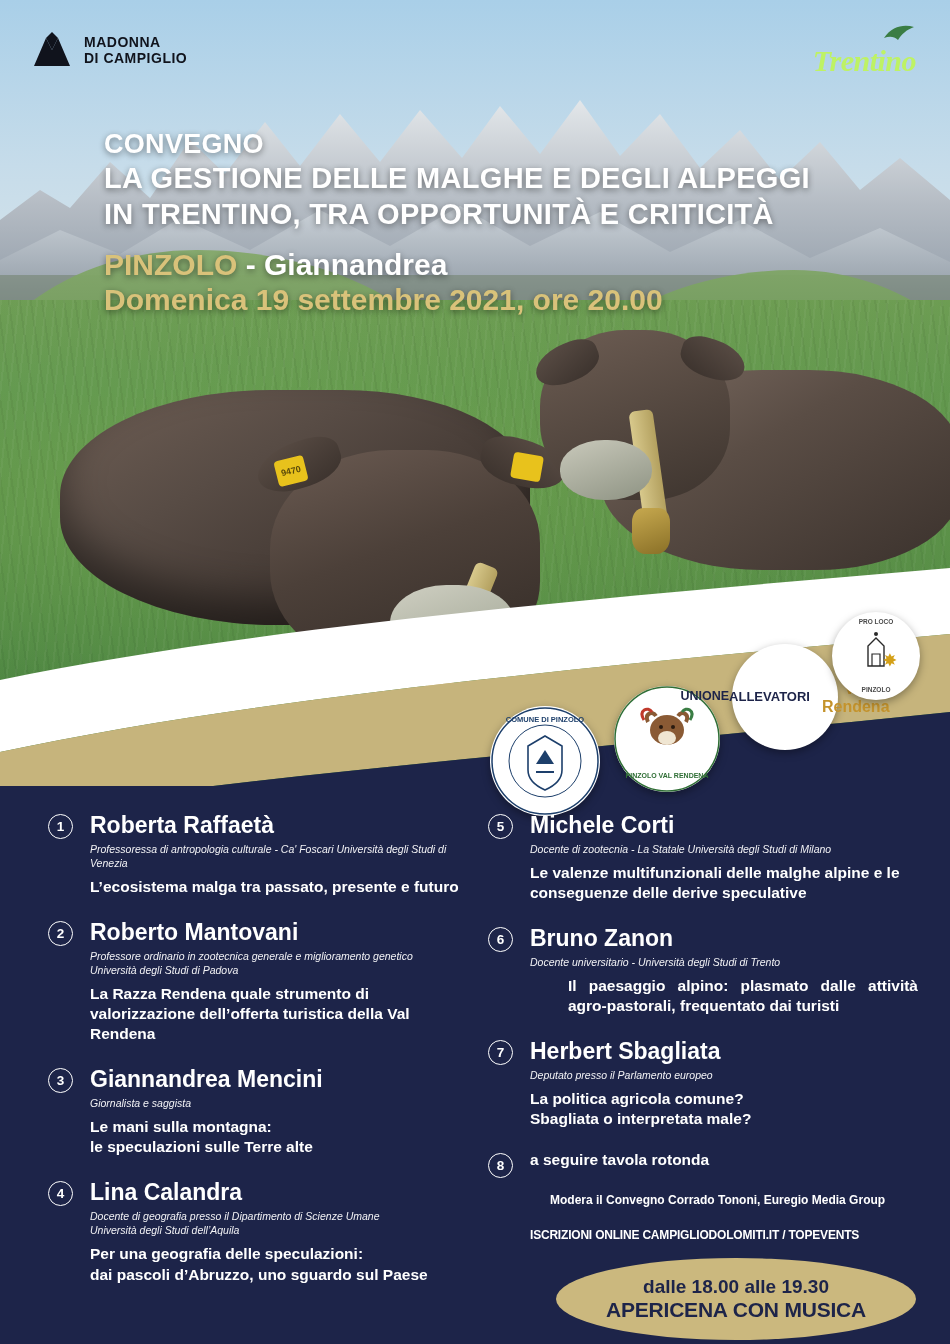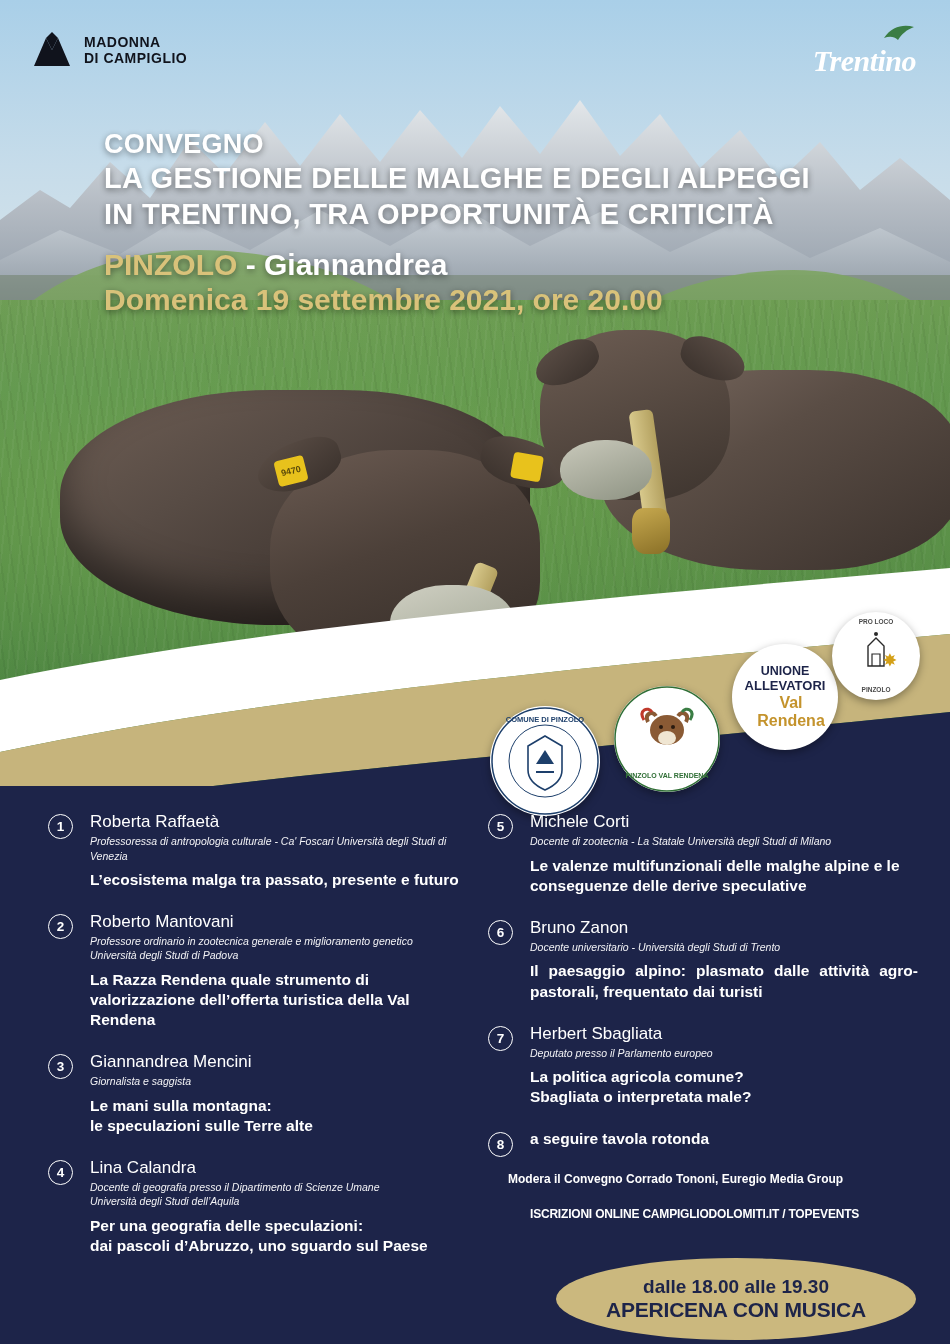--- a/index.html
+++ b/index.html
@@ -144,21 +144,21 @@
   
   .panel {
     position:absolute; left:0; top:786px; width:950px; height:558px;
     background:#1d2449;
   }
 
   
   .logo-mdc { position:absolute; left:30px; top:30px; display:flex; align-items:center; gap:10px; }
   .logo-mdc .mark { width:44px; height:40px; }
   .logo-mdc .txt { font-size:14px; font-weight:bold; line-height:1.15; color:#10131c; letter-spacing:.5px; }
-  .logo-trentino { position:absolute; right:34px; top:24px; text-align:right; color:#ffffff; }
+  .logo-trentino { position:absolute; right:34px; top:24px; text-align:right; color:#bef264; }
   .logo-trentino .word {
     font-size:30px; font-weight:bold; font-style:italic; letter-spacing:-.5px;
     font-family:"Liberation Serif", serif;
   }
 
   
   .title-block { position:absolute; left:104px; top:128px; width:790px; }
   .t-line {
     color:#fff; font-weight:bold; font-size:27px; line-height:1.23;
     letter-spacing:.3px; text-shadow:0 2px 6px rgba(0,0,0,.45);
@@ -172,44 +172,44 @@
   .t-place .venue { color:#ffffff; }
   .t-date { color:#d9c27a; font-size:30px; font-weight:bold; text-shadow:0 2px 6px rgba(0,0,0,.45); }
 
   
   .badge { position:absolute; border-radius:50%; background:#fff; box-shadow:0 3px 9px rgba(0,0,0,.35); }
   .badge-pinzolo { left:490px; top:706px; width:110px; height:110px; }
   .badge-rendena { left:614px; top:686px; width:106px; height:106px; }
   .badge-unione { left:732px; top:644px; width:106px; height:106px; }
   .badge-proloco { left:832px; top:612px; width:88px; height:88px; }
   .badge-unione .u-txt {
-    position:absolute; inset:0; display:flex; flex-direction:column;
+    position:absolute; inset:0; display:flex; 
     align-items:center; justify-content:center; text-align:center; line-height:1.1;
   }
   .badge-unione .l1 { font-size:12.5px; font-weight:bold; color:#1d2449; }
   .badge-unione .l2 { font-size:13px; font-weight:bold; color:#1d2449; }
   .badge-unione .l3 { font-size:16px; font-weight:bold; color:#c4932c; margin-top:1px;margin-left:12px; }
 
   
   .col { position:absolute; color:#fff; }
   .col-left { left:48px; top:812px; width:420px; }
   .col-right { left:488px; top:812px; width:430px; }
   .item { position:relative; padding-left:42px; margin-bottom:22px; }
   .num {
     position:absolute; left:0; top:2px; width:25px; height:25px; border-radius:50%;
     border:1.6px solid #fff; color:#fff; font-size:13.5px; font-weight:bold;
     display:flex; align-items:center; justify-content:center;
   }
-  .sp-name { font-size:17px; font-weight:normal; line-height:1.2; }
+  .sp-name { font-size:23px; font-weight:bold; line-height:1.2; }
   .sp-role { font-size:10.5px; font-style:italic; line-height:1.35; margin-top:2px; color:#f2f2f5; }
   .sp-title { font-size:15.5px; font-weight:bold; line-height:1.3; margin-top:7px; }
-  .sp-title.just { text-align:justify; }
+  .sp-title.just { text-align:justify;margin-left:38px; }
   .item.plain { padding-left:42px; }
   .item.plain .sp-lead { font-size:15.5px; font-weight:bold; }
-  .note { font-size:12px; font-weight:bold; margin-top:22px; margin-left:20px; line-height:1.5; }
+  .note { font-size:12px; font-weight:bold; margin-top:22px; margin-left:62px; line-height:1.5; }
   .note2 { font-size:12px; font-weight:bold; margin-top:18px; margin-left:42px; line-height:1.45; letter-spacing:-.2px; }
 
   
   .oval {
     position:absolute; left:556px; top:1258px; width:360px; height:82px;
     background:#cbb87e; border-radius:50%;
     display:flex; flex-direction:column; align-items:center; justify-content:center;
     color:#1d2449;
   }
   .oval .l1 { font-size:19px; font-weight:bold; }

